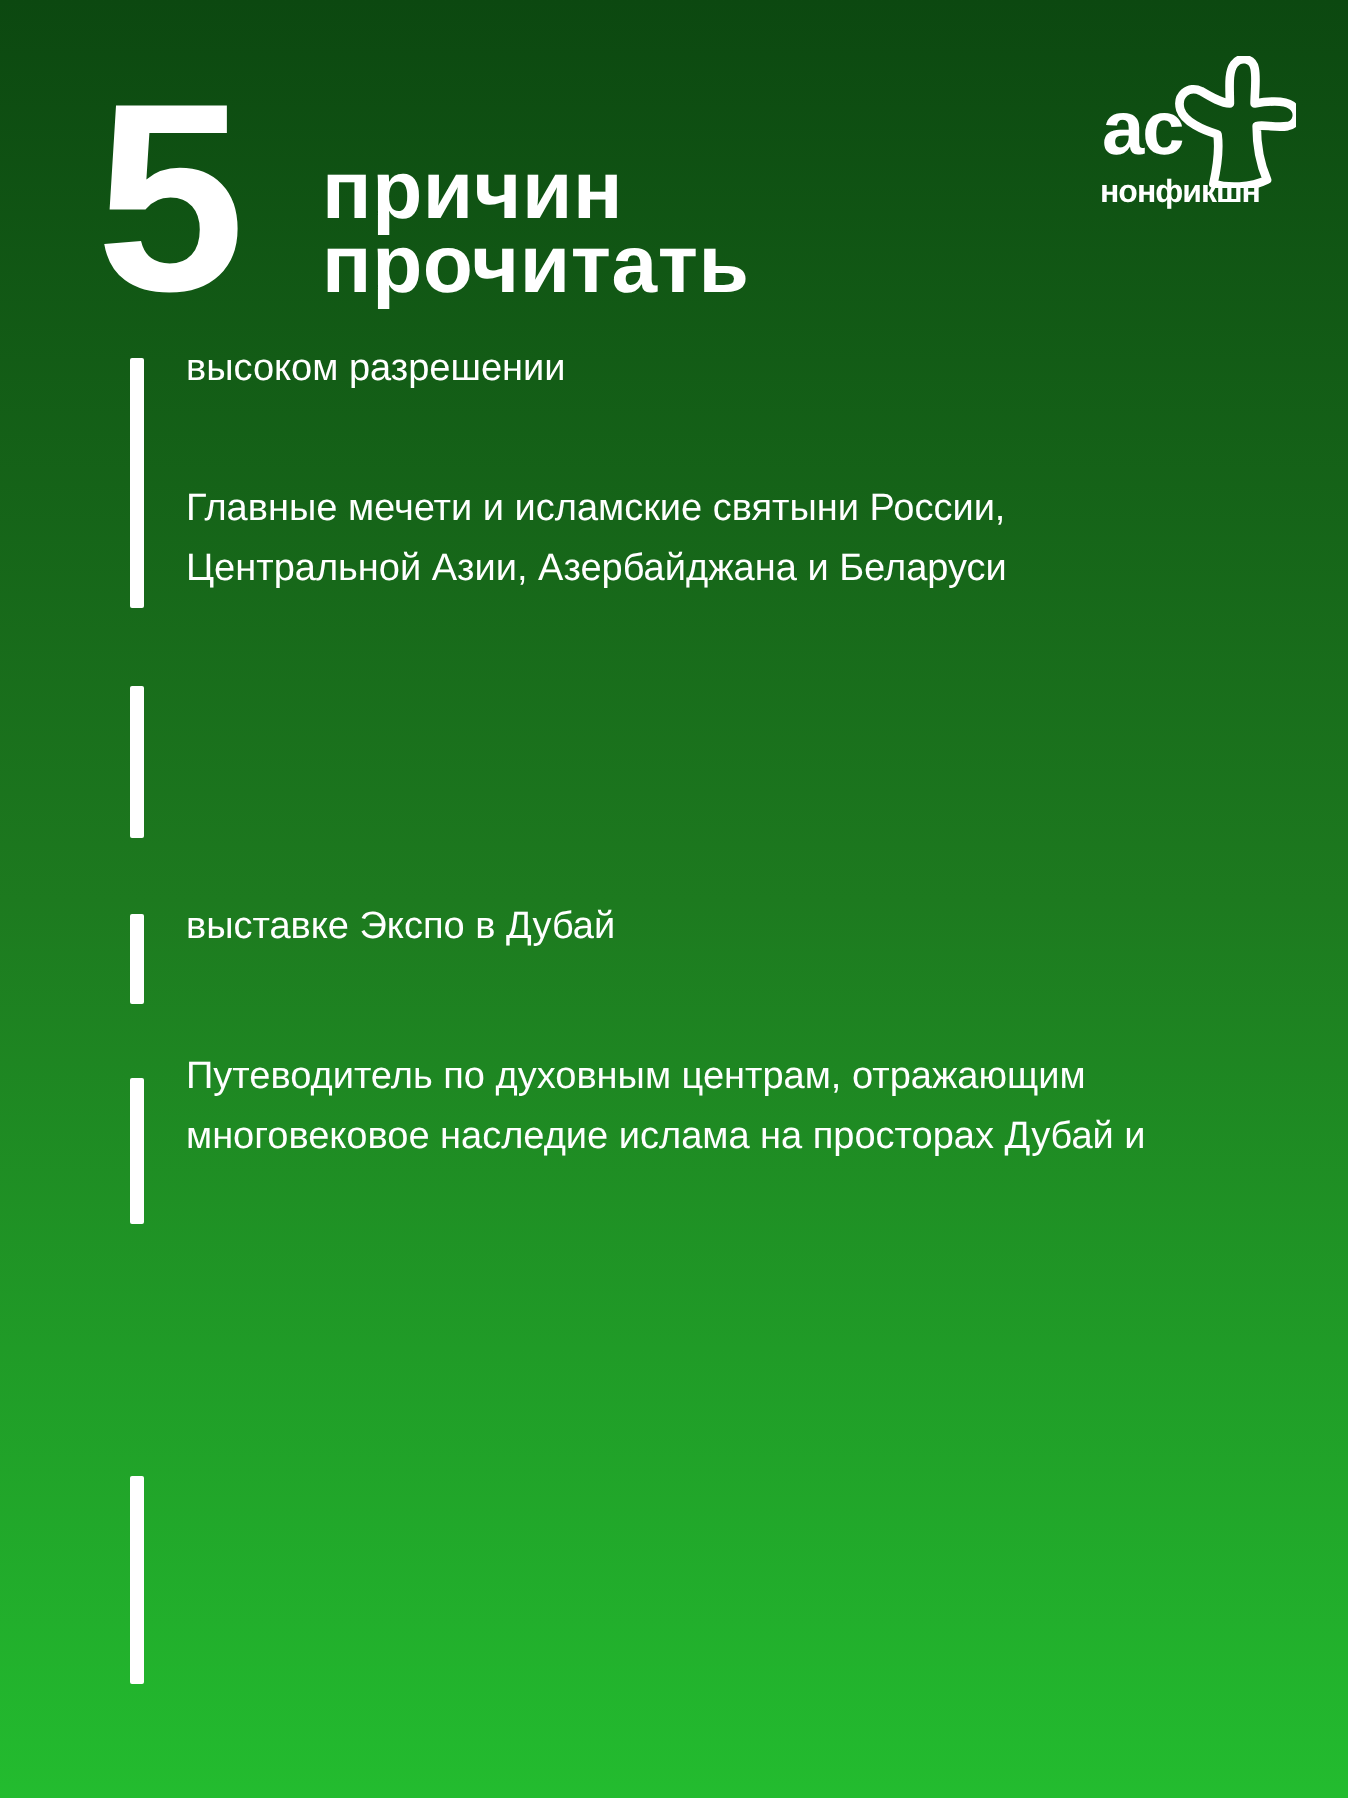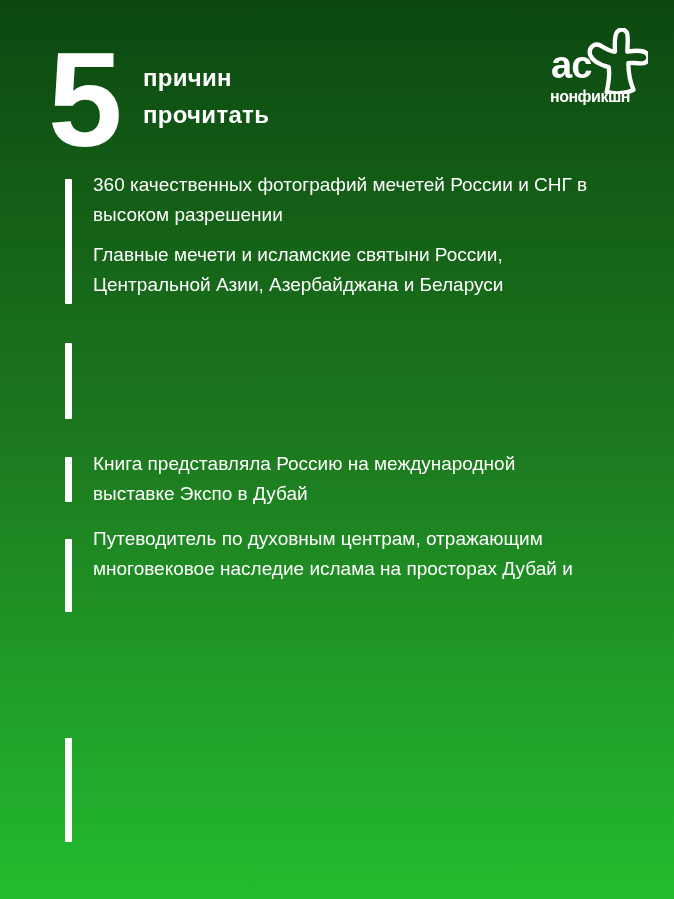--- a/index.html
+++ b/index.html
@@ -14,22 +14,22 @@
       var(--bg-bottom,#23bc2f) 100%);
     font-family:"Liberation Sans", sans-serif;
     color:var(--text-color,#ffffff);
   }
   .big-number{
     position:absolute;left:48px;top:33px;
     font-size:134px;line-height:1;font-weight:700;
     letter-spacing:-2px;
   }
   .title{
-    position:absolute;left:143px;top:59px;margin:0;
-    font-size:24px;line-height:37px;font-weight:700;
+    position:absolute;left:143px;top:59px;margin:18px;
+    font-size:41px;line-height:37px;font-weight:700;
     letter-spacing:0.3px;
   }
   .logo{position:absolute;left:540px;top:20px;width:120px;height:95px;}
   .logo-as{
     position:absolute;left:11px;top:26px;
     font-size:38px;line-height:1;font-weight:700;letter-spacing:-1px;
   }
   .logo-figure{position:absolute;left:46px;top:8px;width:62px;height:66px;}
   .logo-sub{
     position:absolute;left:10px;top:69px;
@@ -72,32 +72,30 @@
     <div class="logo-sub">нонфикшн</div>
   </div>
 
   <div class="bar bar1"></div>
   <div class="bar bar2"></div>
   <div class="bar bar3"></div>
   <div class="bar bar4"></div>
   <div class="bar bar5"></div>
 
   <div class="reason p1">
-    <div>360 качественных фотографий мечетей России и  СНГ в</div>
     <div>высоком разрешении</div>
   </div>
 
   <div class="reason p2">
     <div>Главные мечети и исламские святыни России,</div>
     <div>Центральной Азии, Азербайджана и Беларуси</div>
   </div>
 
 
   <div class="reason p4">
-    <div>Книга представляла Россию на международной</div>
     <div>выставке Экспо в Дубай</div>
   </div>
 
   <div class="reason p5">
     <div>Путеводитель по духовным центрам, отражающим</div>
     <div>многовековое наследие ислама на просторах Дубай и</div>
   </div>
 
 </div>
 

